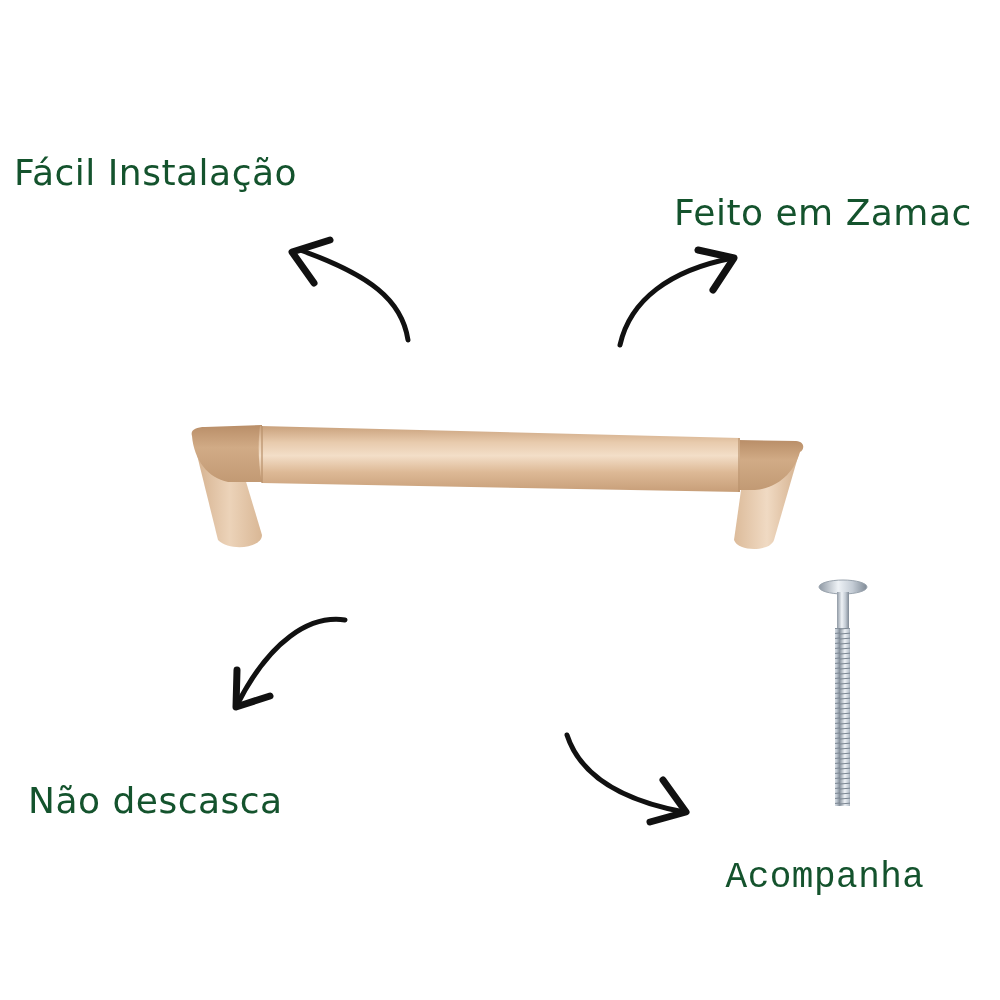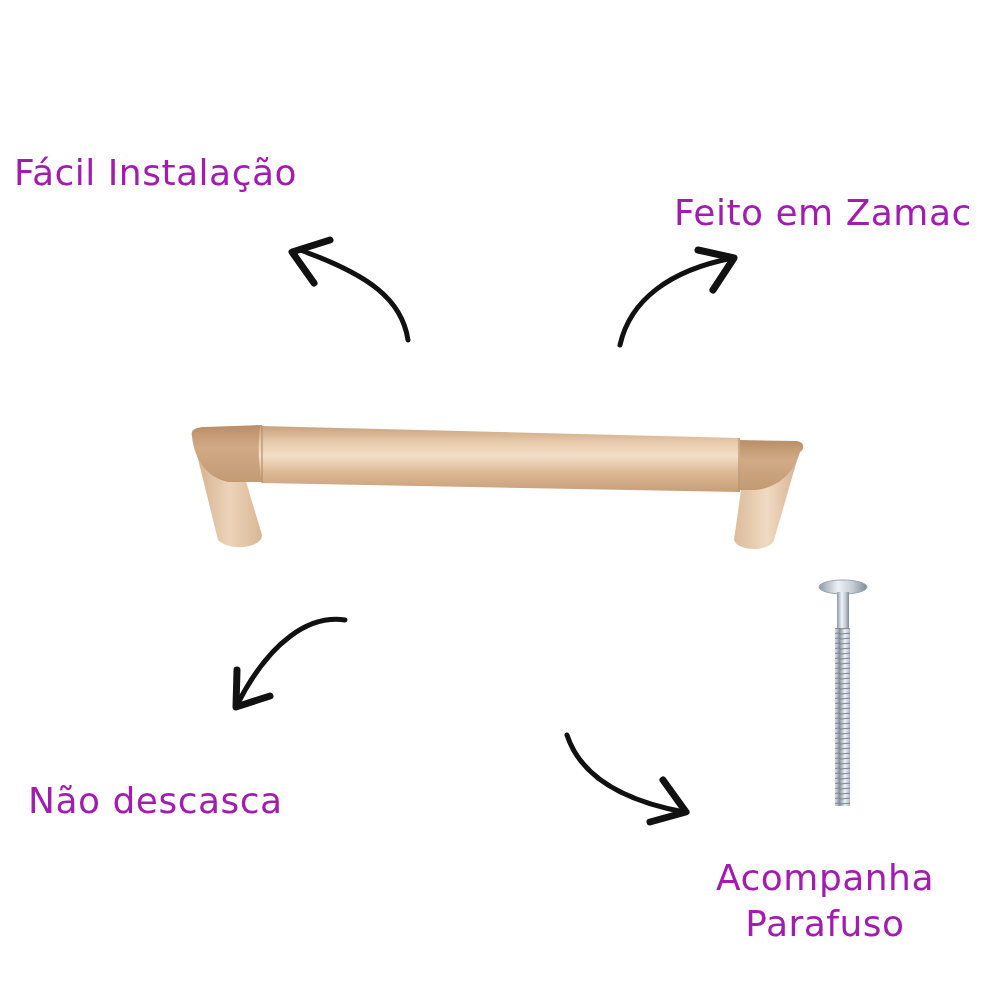--- a/index.html
+++ b/index.html
@@ -14,24 +14,24 @@
       overflow: hidden;
       font-family: "DejaVu Sans", "Liberation Sans", sans-serif;
       color: #111111;
     }
     .label {
       position: absolute;
       font-size: 36px;
       line-height: 46px;
       font-weight: 400;
       letter-spacing: 0.5px;
-      color: #a21caf;
+      color: #14532d;
       white-space: nowrap;
     }
-    .label.center { text-align: center; }
+    .label.center { text-align: center; font-family: Liberation Mono, monospace; }
     .label .line { display: block; }
 
     #label-install { left: 14px; top: 150px; }
     #label-zamac   { left: 674px; top: 190px; }
     #label-peel    { left: 28px; top: 750px; margin-top: 28px; }
     #label-screw   { left: 700px; top: 855px; width: 250px; }
 
     .arrow {
       position: absolute;
       left: 0; top: 0;
@@ -54,21 +54,20 @@
 <div class="label" id="label-zamac">
   <span class="line">Feito em Zamac</span>
 </div>
 
 <div class="label" id="label-peel">
   <span class="line">Não descasca</span>
 </div>
 
 <div class="label center" id="label-screw">
   <span class="line">Acompanha</span>
-  <span class="line">Parafuso</span>
 </div>
 
 <svg class="arrow" viewBox="0 0 1000 1000">
   <path d="M408 340 C 402 300, 370 275, 300 250" fill="none" stroke="#111" stroke-width="5" stroke-linecap="round"></path>
   <path d="M330 240 L 292 252 L 314 283" fill="none" stroke="#111" stroke-width="7" stroke-linecap="round" stroke-linejoin="round"></path>
 </svg>
 
 <svg class="arrow" viewBox="0 0 1000 1000">
   <path d="M620 345 C 630 300, 670 270, 733 258" fill="none" stroke="#111" stroke-width="5" stroke-linecap="round"></path>
   <path d="M698 250 L 734 258 L 713 290" fill="none" stroke="#111" stroke-width="7" stroke-linecap="round" stroke-linejoin="round"></path>

